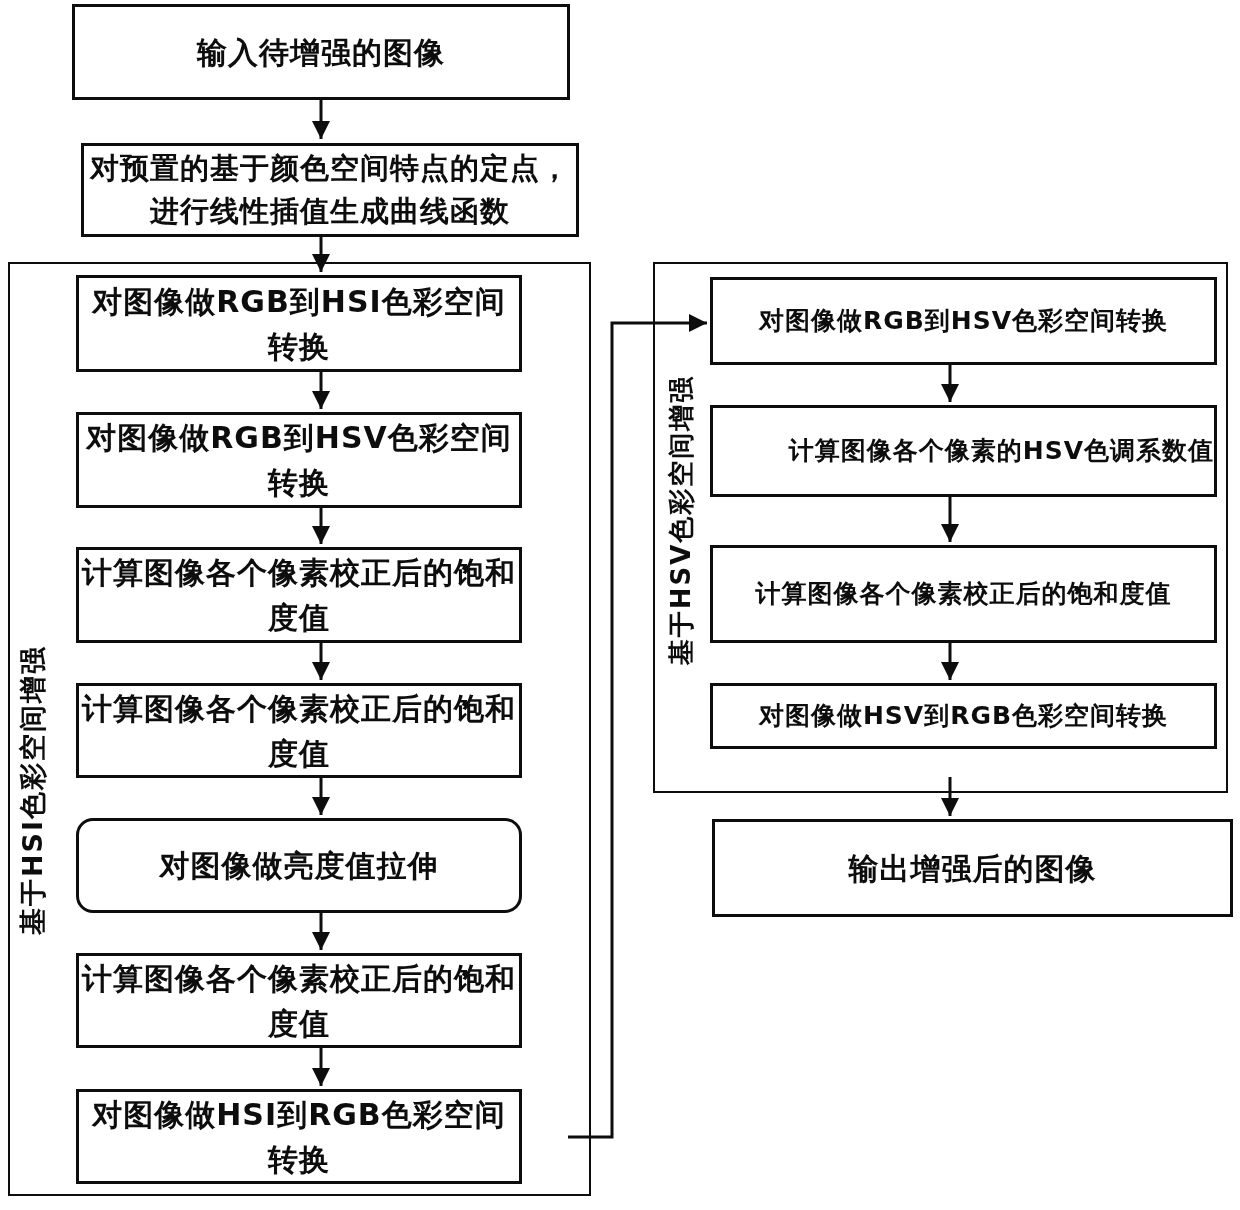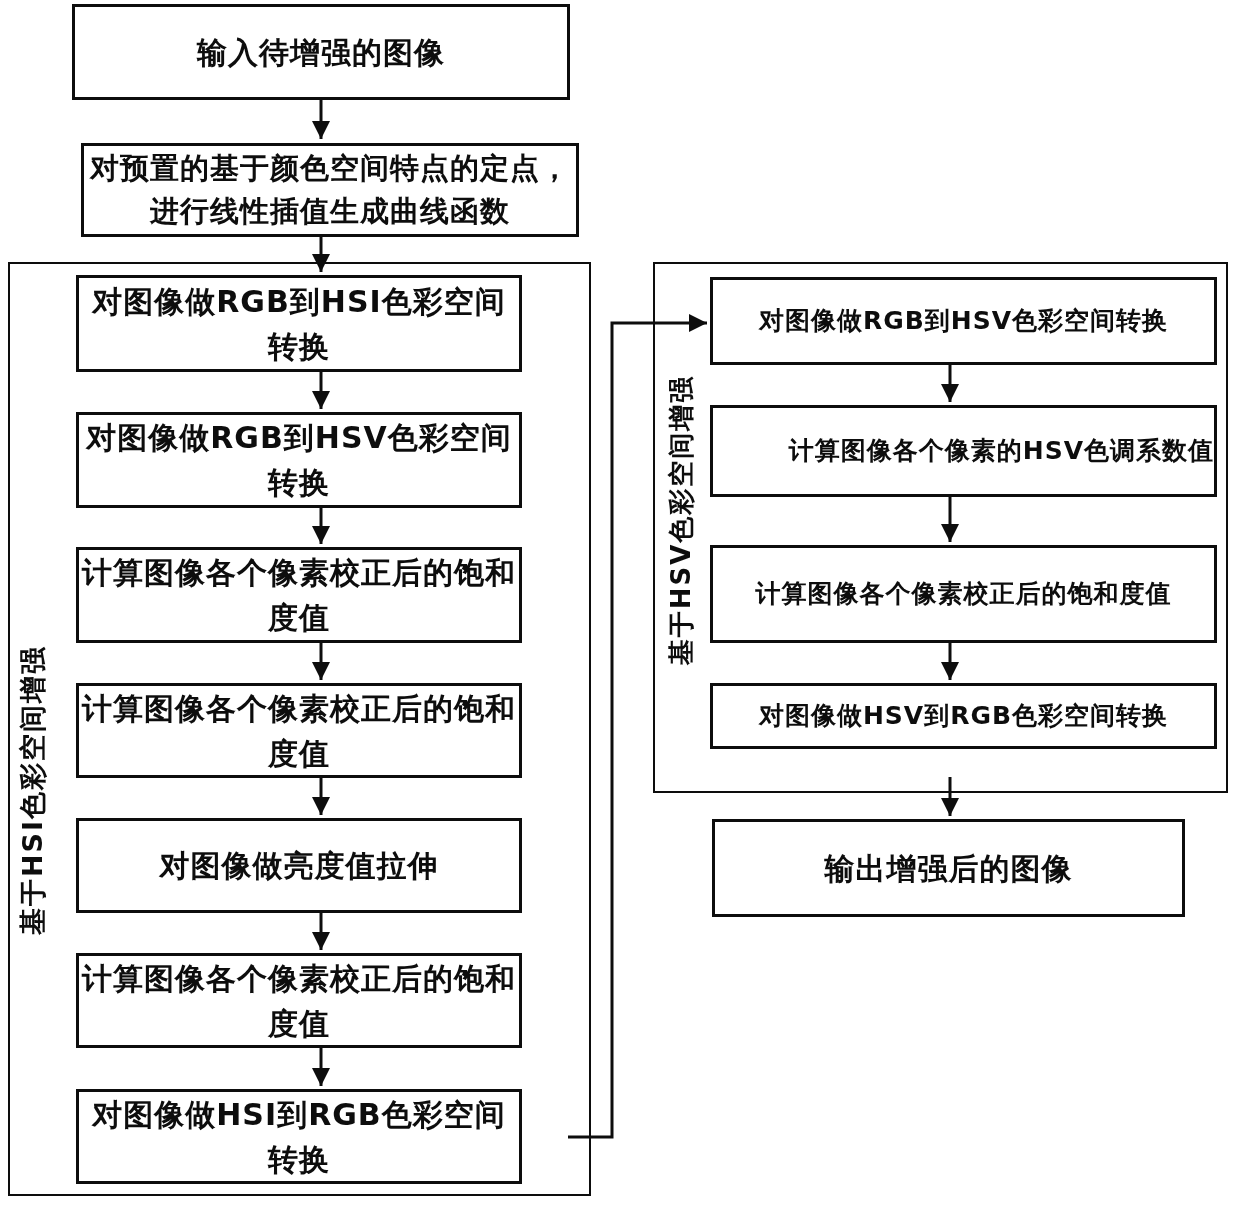--- a/index.html
+++ b/index.html
@@ -64,28 +64,28 @@
   #vlabelL { left: 33px;  top: 790px; }
   #vlabelL .vlabel { font-size: 27px; }
   #vlabelR { left: 681px; top: 520px; }
   #vlabelR .vlabel { font-size: 26px; }
   .lbox { left: 76px;  width: 446px; }
   .rbox { left: 710px; width: 507px; font-size: 25px; }
   #l1 { top: 275px;  height: 97px; }
   #l2 { top: 412px;  height: 96px; }
   #l3 { top: 547px;  height: 96px; }
   #l4 { top: 683px;  height: 95px; }
-  #l5 { top: 818px;  height: 95px; }
+  #l5 { top: 818px;  height: 95px; border-radius: 17px; }
   #l6 { top: 953px;  height: 95px; }
   #l7 { top: 1089px; height: 95px; }
   #r1 { top: 277px;  height: 88px; }
   #r2 { top: 405px;  height: 92px; align-items: flex-end; }
   #r3 { top: 545px;  height: 98px; }
   #r4 { top: 683px;  height: 66px; }
-  #boxOut { left: 712px; top: 819px; width: 473px; height: 98px; }
+  #boxOut { left: 712px; top: 819px; width: 521px; height: 98px; }
 </style>
 </head>
 <body>
 
 <div class="canvas">
 
   <svg class="connectors" viewBox="0 0 1240 1210" xmlns="http://www.w3.org/2000/svg">
     <defs>
       <marker id="ah" viewBox="0 0 10 10" refX="10" refY="5" markerWidth="6" markerHeight="6" orient="auto-start-reverse">
         <path d="M0,0 L10,5 L0,10 z" fill="#0d0d0d"></path>

